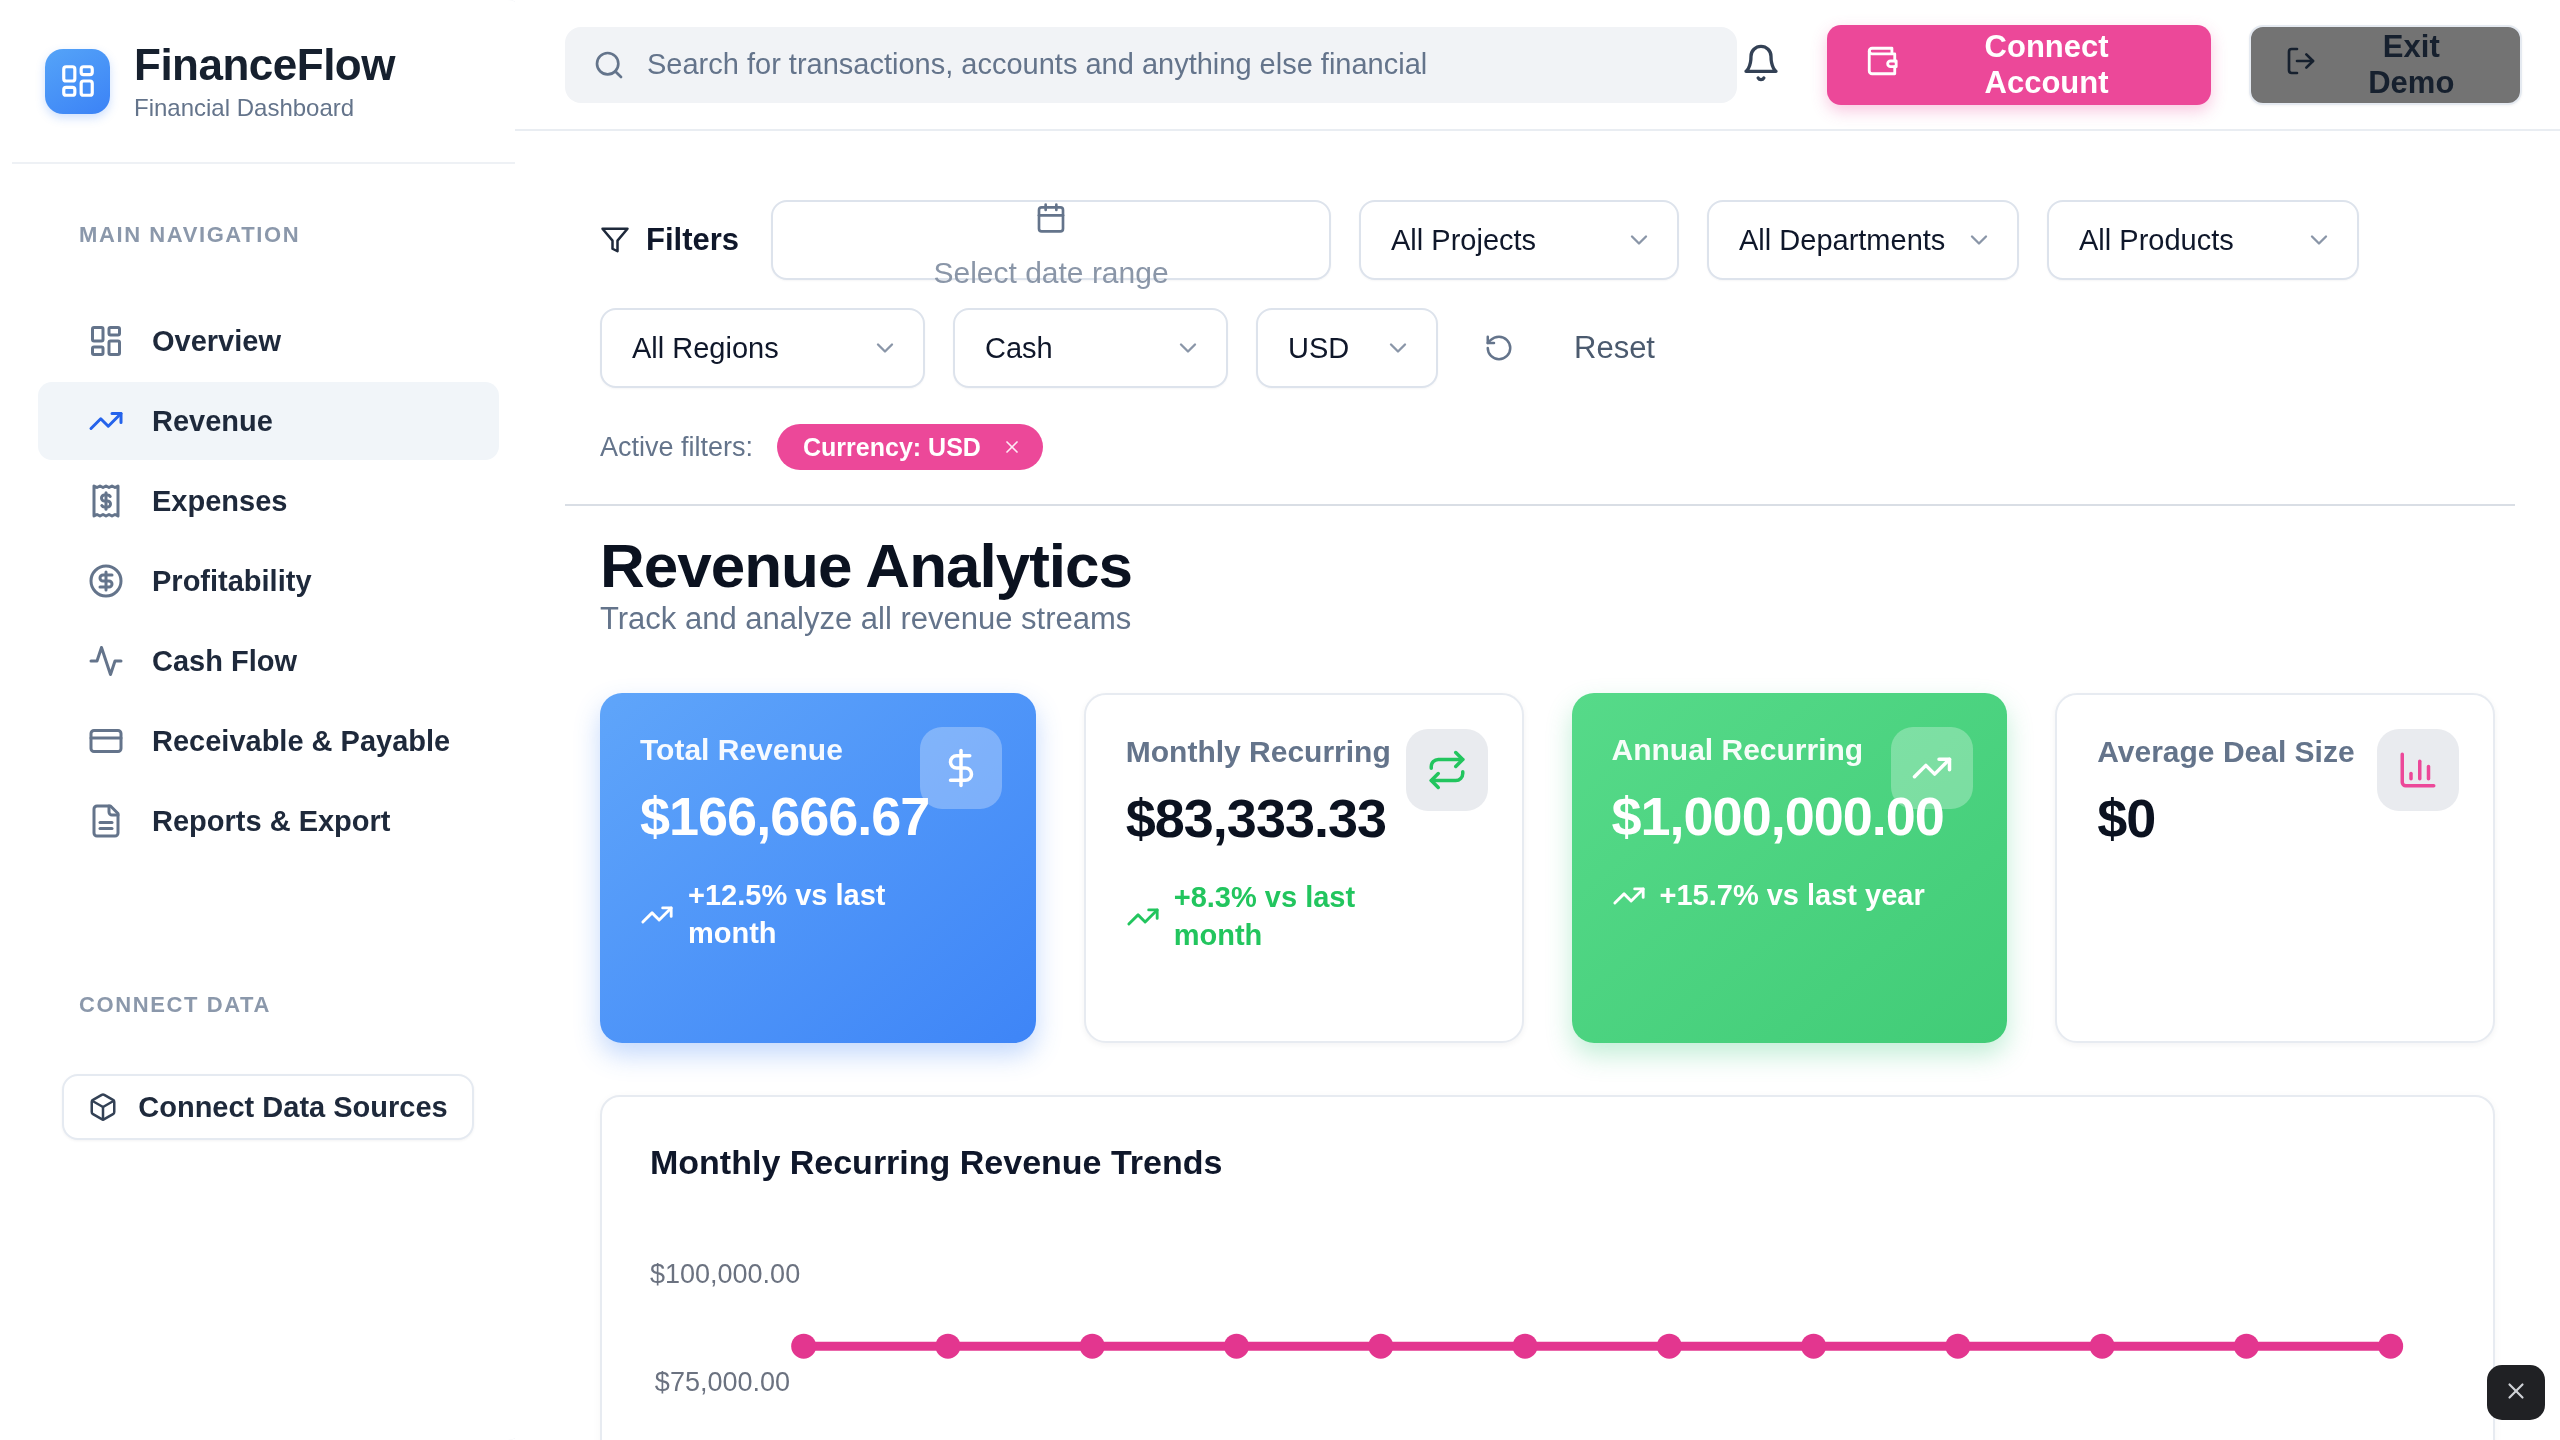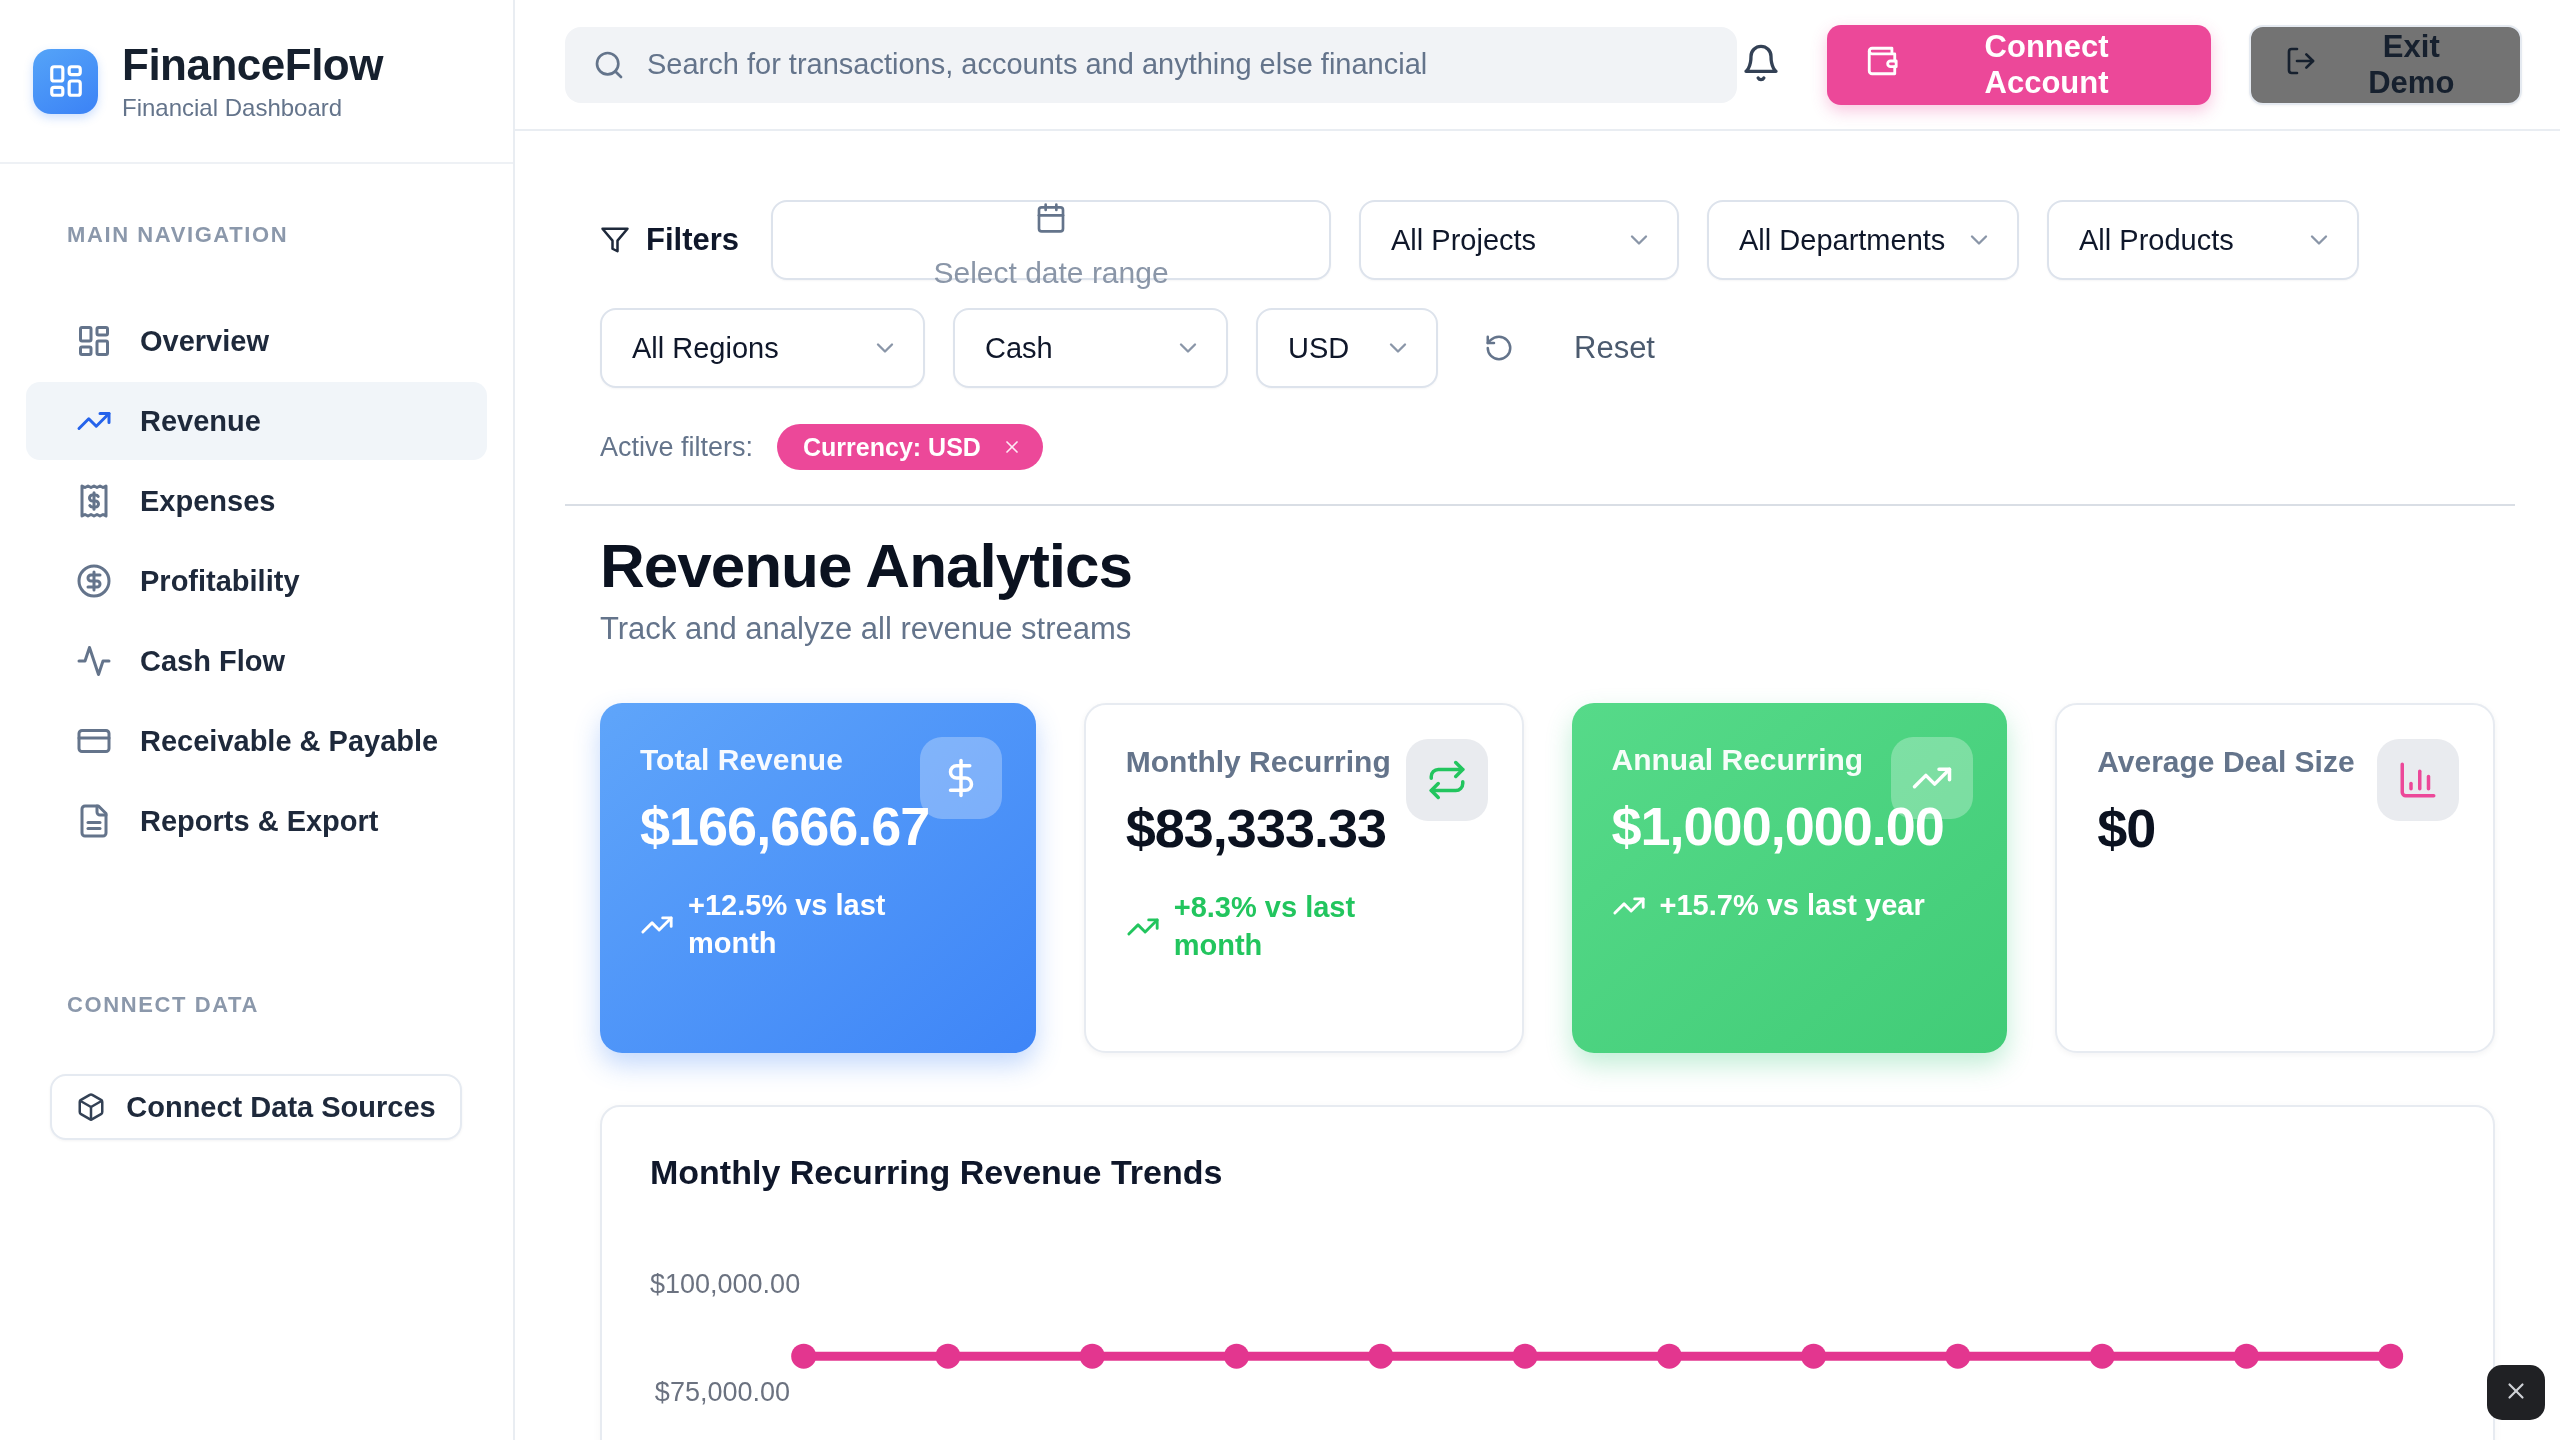--- a/index.html
+++ b/index.html
@@ -2,22 +2,22 @@
 <html><head>
 <meta charset="utf-8">
 <style>
   * { margin:0; padding:0; box-sizing:border-box; }
   html,body { width:2560px; height:1440px; overflow:hidden; background:#fff;
     font-family:"Liberation Sans", sans-serif; color:#0f172a; }
 
   .app { position:relative; width:2560px; height:1440px; }
 
   
-  .sidebar { position:absolute; left:0; top:0; width:515px; height:1440px;
-    background:#fff; border-right:2px solid #e9edf2; }
+  .sidebar { position:absolute; left:12px; top:0; width:515px; height:1440px;
+    background:#fff; border-right:2px solid #e9edf2;border-radius:19px; }
   .brand { height:164px; display:flex; align-items:center; gap:24px;
     padding:0 24px 0 33px; border-bottom:2px solid #eef1f5; }
   .brand-logo { width:65px; height:65px; border-radius:18px; flex:0 0 auto;
     background:linear-gradient(150deg,#55a4f8 0%,#3b82f6 100%);
     display:flex; align-items:center; justify-content:center; color:#fff;
     box-shadow:0 4px 10px rgba(59,130,246,.25); }
   .brand-logo svg { width:38px; height:38px; }
   .brand-name { font-size:44px; font-weight:700; color:#16202e; letter-spacing:-0.5px; }
   .brand-tagline { font-size:24px; color:#64748b; margin-top:4px; }
 
@@ -103,21 +103,21 @@
     display:inline-flex; align-items:center; gap:16px; padding:0 16px 0 26px; }
   .chip .chip-txt { font-size:25px; font-weight:700; }
   .chip .chip-x { width:30px; height:30px; display:flex; align-items:center;
     justify-content:center; cursor:pointer; color:#fdeaf4; }
   .chip .chip-x svg { width:20px; height:20px; }
 
   .hr { margin:34px -20px 0 -35px; border-top:2px solid #d9dee5; }
 
   .page-title { margin-top:24px; font-size:62px; font-weight:800;
     color:#0b1220; letter-spacing:-1px; }
-  .page-subtitle { margin-top:10px; font-size:31px; color:#64748b; }
+  .page-subtitle { font-size:31px; color:#64748b; }
 
   
   .cards { margin-top:56px; display:flex; gap:48px; }
   .card { position:relative; flex:1; height:350px; border-radius:22px; padding:40px;
     background:#fff; border:2px solid #e7ebf1; box-shadow:0 2px 6px rgba(15,23,42,.05); }
   .card.blue { border:none;
     background:linear-gradient(140deg,#5fa5fa 0%,#3e85f7 100%);
     box-shadow:0 12px 26px rgba(59,130,246,.3); }
   .card.green { border:none;
     background:linear-gradient(140deg,#56da89 0%,#41cc77 100%);

